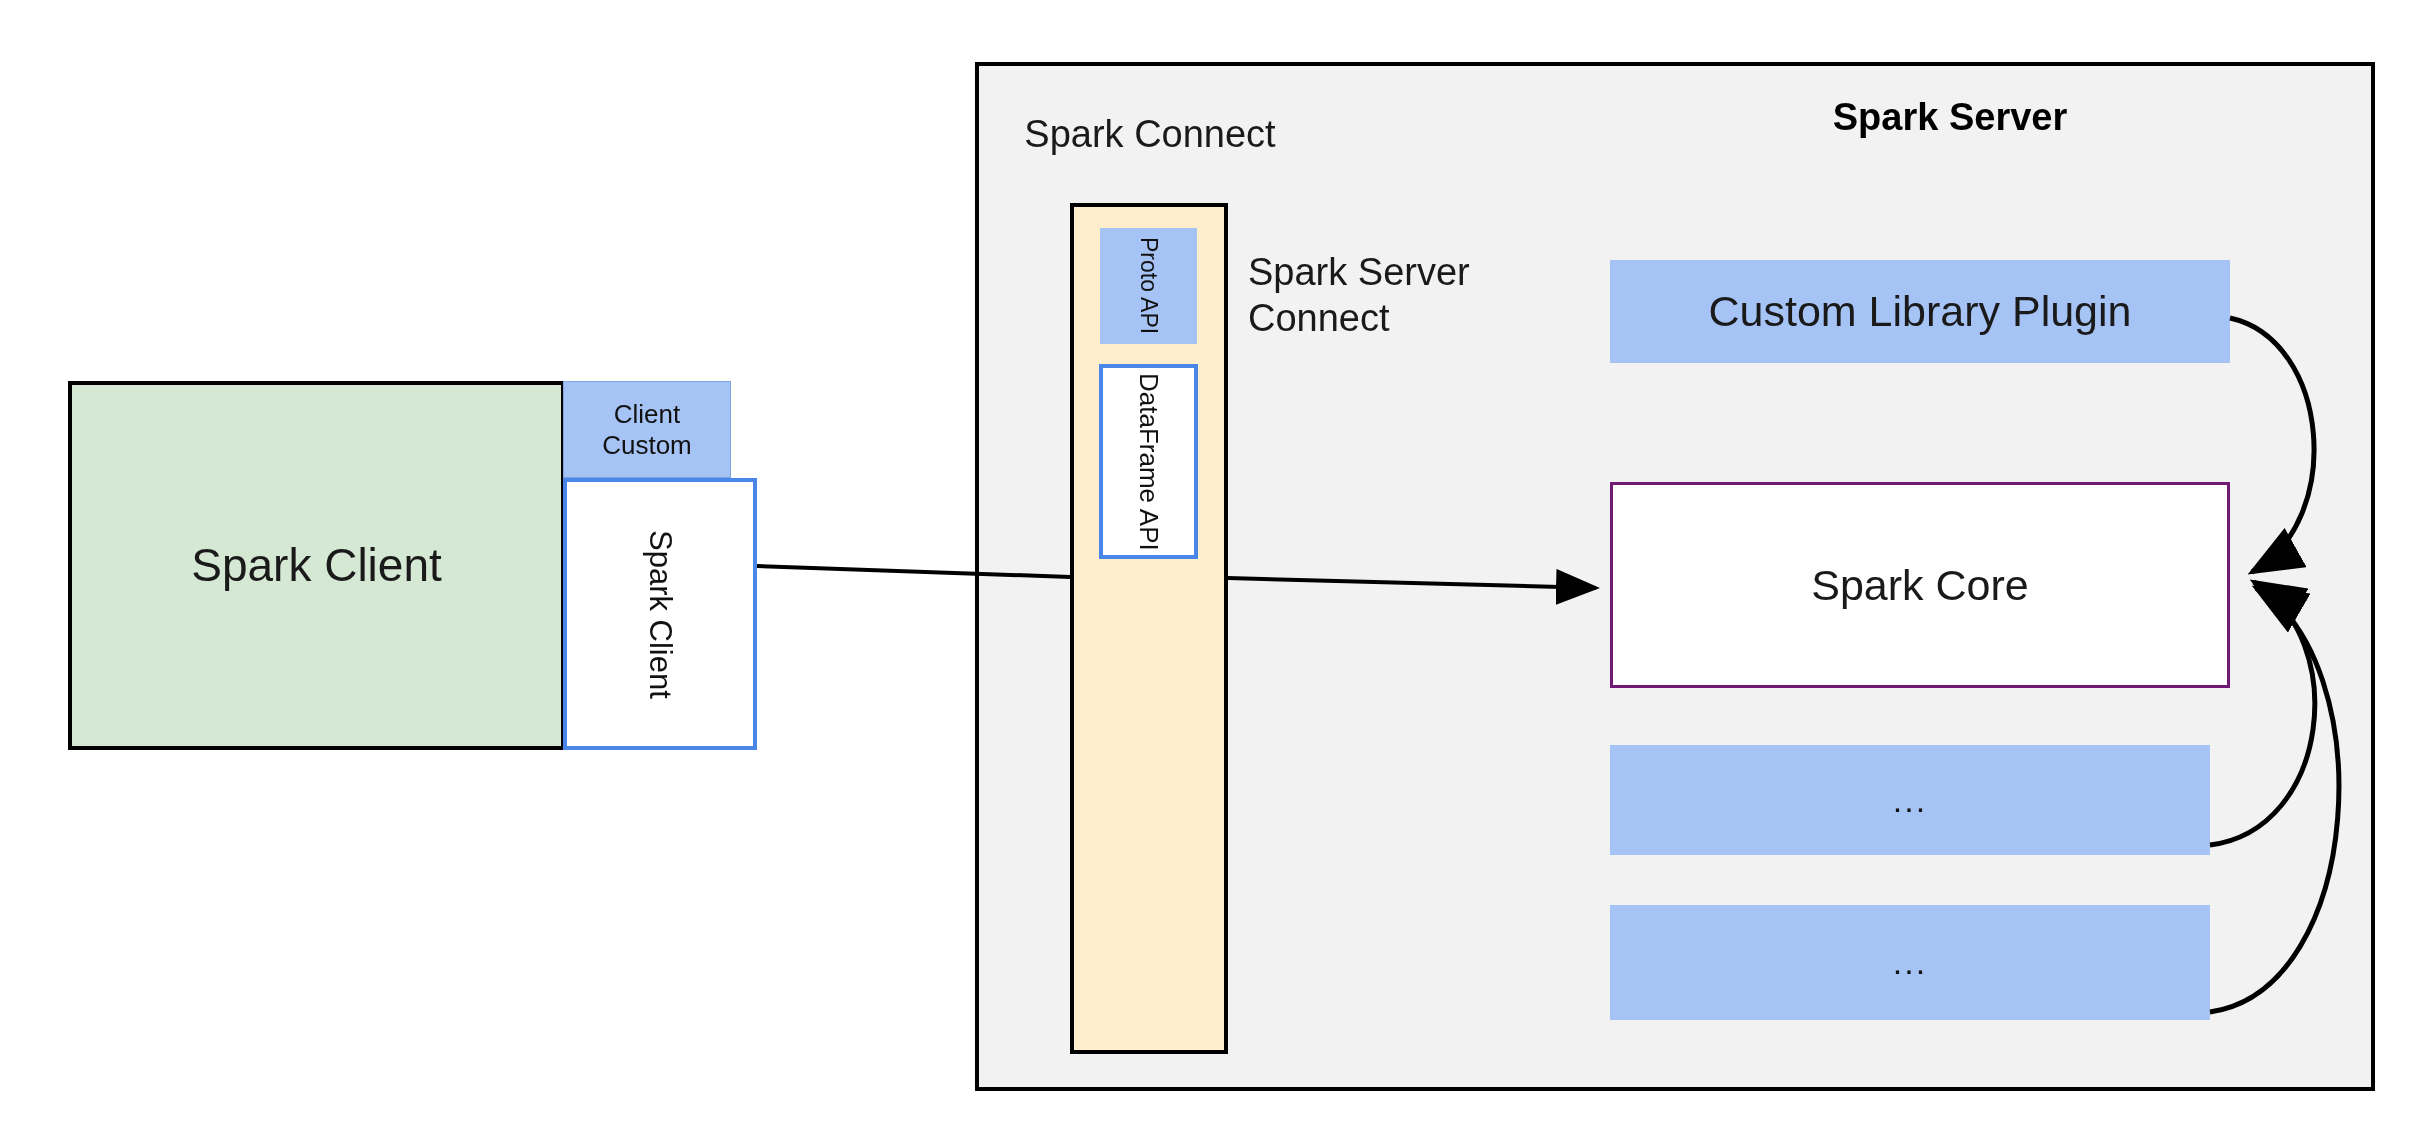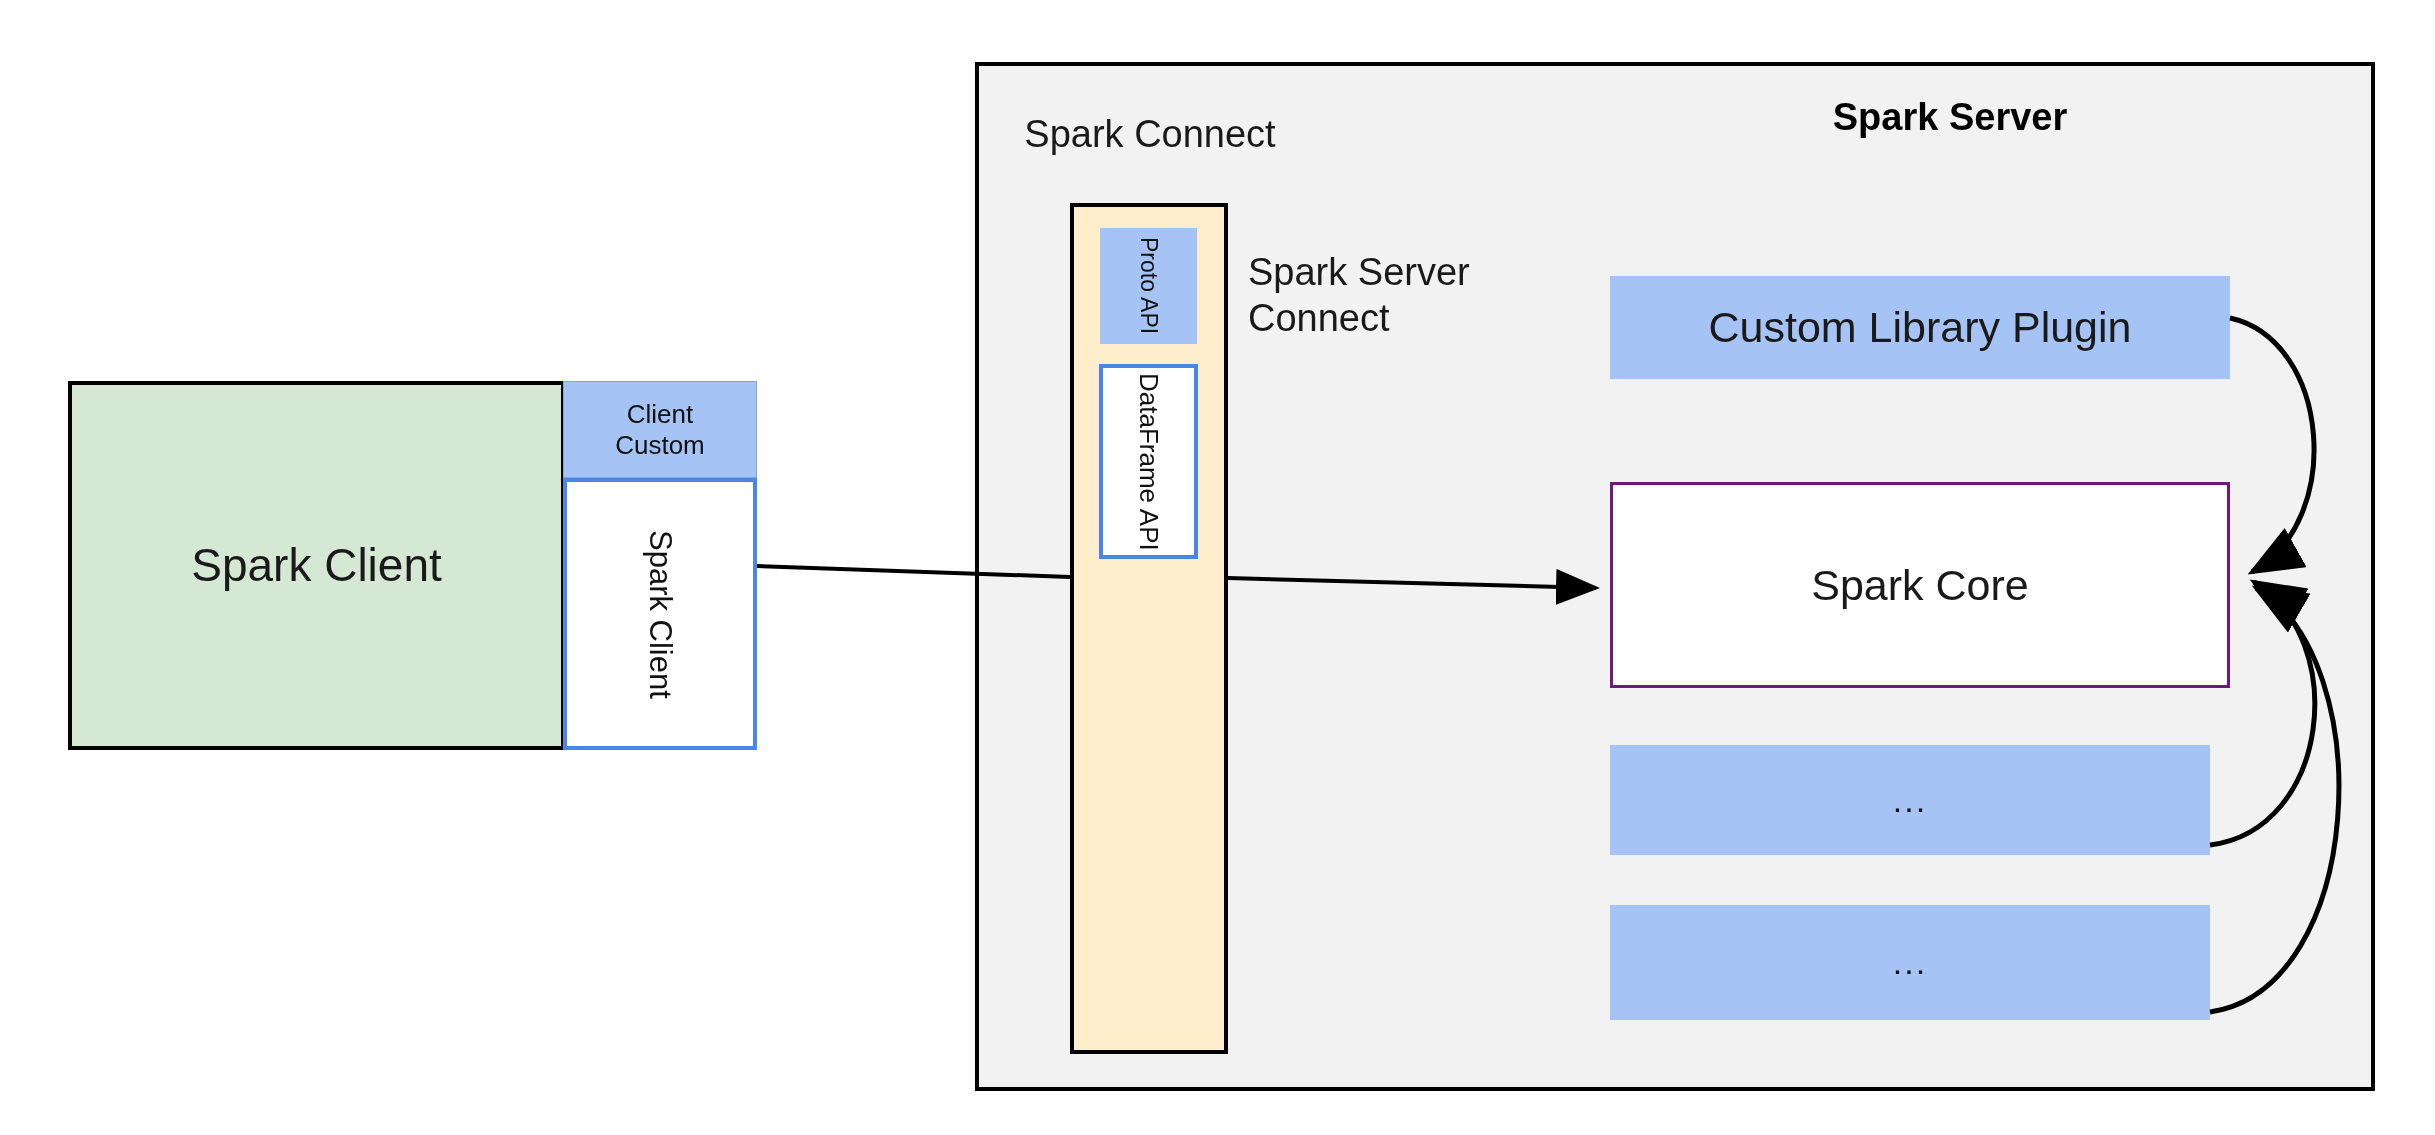--- a/index.html
+++ b/index.html
@@ -37,21 +37,21 @@
     height: 369px;
     background: #d5e8d4;
     border: 4px solid #000000;
     font-size: 46px;
     color: #1a1a1a;
   }
 
   #client-package-box {
     left: 563px;
     top: 381px;
-    width: 194px;
+    width: 168px;
     height: 97px;
     background: #a6c3f5;
     border: 1px solid #7ea6e0;
     font-size: 26px;
     color: #111111;
   }
 
   #spark-client-box {
     left: 563px;
     top: 478px;
@@ -147,21 +147,21 @@
   #proto-api-box .vtext,
   #dataframe-api-box .vtext {
     writing-mode: vertical-rl;
     text-orientation: mixed;
     white-space: nowrap;
   }
 
   
   #custom-library-plugin-box {
     left: 1610px;
-    top: 276px;
+    top: 260px;
     width: 620px;
     height: 103px;
     background: #a6c3f5;
     font-size: 43px;
     color: #1a1a1a;
   }
   #spark-core-box {
     left: 1610px;
     top: 482px;
     width: 620px;

